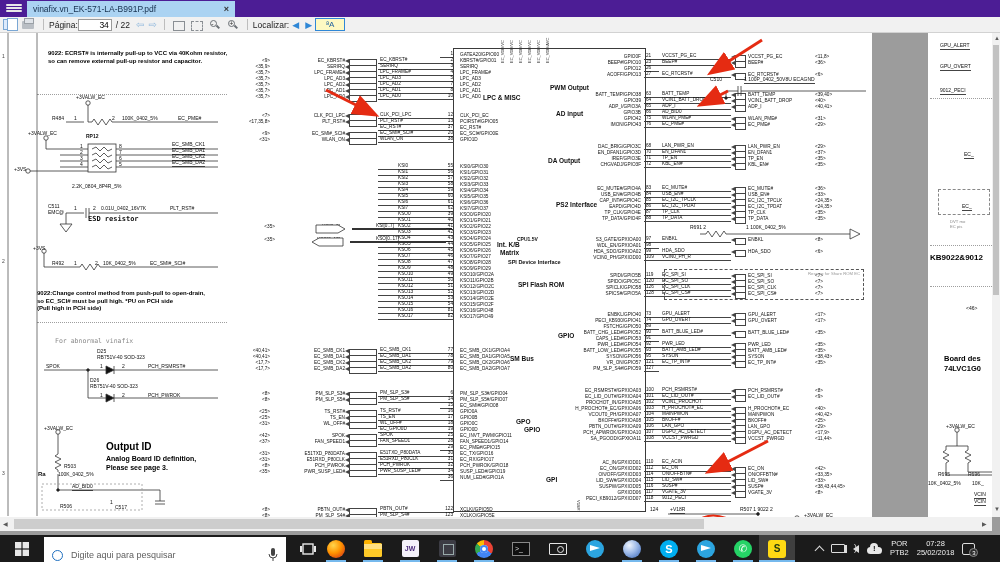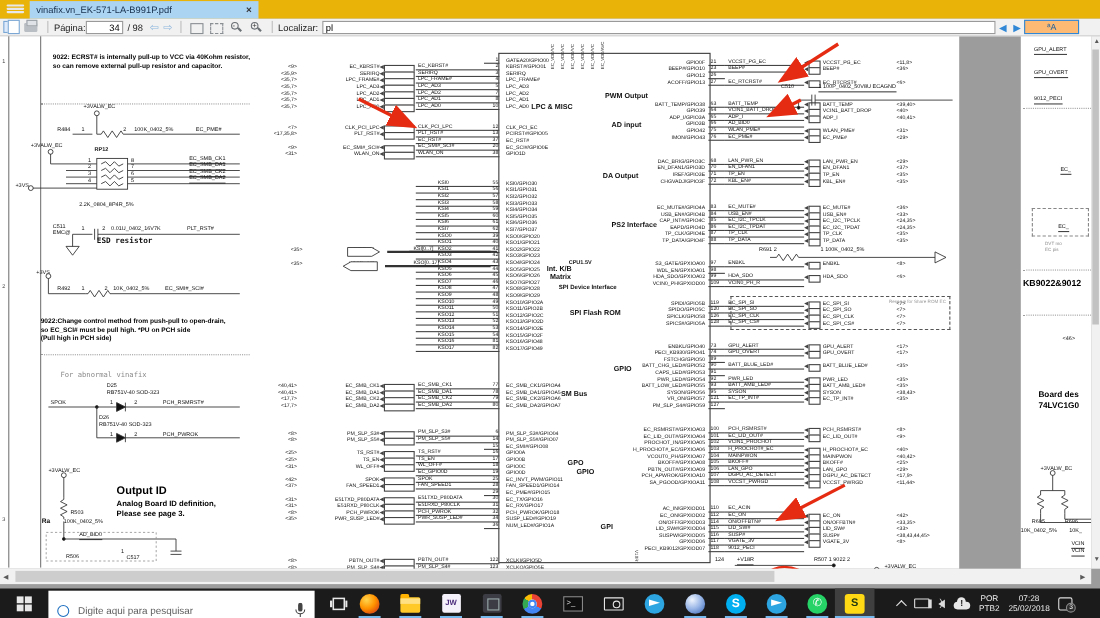--- a/index.html
+++ b/index.html
@@ -1,19 +1,19 @@
 <!DOCTYPE html>
 <html><head>
 <meta charset="utf-8">
 <style>
   *{box-sizing:border-box;margin:0;padding:0}
   html,body{width:1000px;height:562px;overflow:hidden;font-family:"Liberation Sans",sans-serif;background:#9c9c9c;position:relative}
   .abs{position:absolute}
   
-  #titlebar{left:0;top:0;width:1000px;height:17px;background:#eab308}
+  #titlebar{left:0;top:0;width:1000px;height:17px;background:#4c1d95}
   #menu-btn{left:4px;top:3px;width:20px;height:12px;cursor:pointer}
   #menu-btn i{display:block;height:2px;background:#e8e8e8;margin:1px 2px;border-radius:1px}
   #tab{left:27px;top:1px;width:208px;height:16px;background:#abd3f2;color:#16304e;font-size:8.5px;line-height:16px;padding:0 6px;display:flex;justify-content:space-between}
   #tab .x{color:#333;font-weight:bold;font-size:9px}
   
   #toolbar{left:0;top:17px;width:1000px;height:16px;background:#f1f1f1;border-bottom:1px solid #d2d2d2;font-size:8.5px;color:#222;display:flex;align-items:center}
   .tsep{width:1px;height:11px;background:#bdbdbd;margin:0 5px}
   .tico{width:13px;height:11px;margin:0 3px;position:relative}
   .doc-ico{border:1px solid #7aa7d4;background:#dceafc;width:9px;height:11px}
   .doc-ico::after{content:"";position:absolute;left:3px;top:-2px;width:9px;height:11px;border:1px solid #7aa7d4;background:#fff}
@@ -23,21 +23,21 @@
   .fit-ico{border:1px solid #8a8f94;width:12px;height:10px;top:1px}
   .fit-ico.dash{border-style:dashed}
   .zoom-ico{width:12px;height:12px}
   .zoom-ico .lens{position:absolute;left:1px;top:1px;width:7px;height:7px;border:1.4px solid #6b7075;border-radius:50%}
   .zoom-ico .stick{position:absolute;left:7px;top:7px;width:4px;height:1.6px;background:#6b7075;transform:rotate(45deg)}
   .zoom-ico .sign{position:absolute;left:2.5px;top:1px;font-size:7px;color:#333}
   .tb-input{height:12px;border:1px solid #9a9a9a;background:#fff;font-size:8.5px;padding:0 2px;font-family:"Liberation Sans",sans-serif}
   #page-input{width:34px;text-align:right}
   #find-input{width:612px}
   .findarr{color:#2f87d6;font-size:9px;margin:0 3px}
-  #matchcase-btn{border:1px solid #2f87d6;background:#fdba74;color:#1c5f9e;font-size:8px;height:13px;padding:0 20px;line-height:12px}
+  #matchcase-btn{border:1px solid #2f87d6;background:#fef9c3;color:#1c5f9e;font-size:8px;height:13px;padding:0 10px;line-height:12px}
   
   #page1{left:0;top:33px;width:872px;height:484px;background:#fff}
   #page2{left:928px;top:33px;width:64px;height:484px;background:#fff}
   
   .s{position:absolute;font-size:5px;line-height:6px;color:#101010;white-space:nowrap}
   .s4{font-size:4.2px}
   .b{font-weight:bold}
   .mono{font-family:"DejaVu Sans Mono",monospace}
   .gray{color:#8a8a8a}
   .note{position:absolute;font-size:6px;line-height:7.5px;color:#000;font-weight:bold;white-space:nowrap}
@@ -151,39 +151,38 @@
 <div class="abs" id="toolbar">
   <span class="tico">
       <span class="abs doc-ico"></span>
     </span>
   <span class="tico">
       <span class="abs print-ico"></span>
     </span>
   <span class="tsep"></span>
   <span>Página:</span>
   <input class="tb-input" id="page-input" value="34" style="">
-  <span style="margin:0 4px">/ 98</span>
+  <span style="margin:0 4px">/ 22</span>
   <span class="navarr">⇦</span>
   <span class="navarr">⇨</span>
   <span class="tsep"></span>
   <span class="tico fit-ico"></span>
   <span class="tico fit-ico dash"></span>
   <span class="tico zoom-ico">
       <span class="lens"></span>
       <span class="stick"></span>
       <span class="sign">-</span>
     </span>
   <span class="tico zoom-ico">
       <span class="lens"></span>
       <span class="stick"></span>
       <span class="sign">+</span>
     </span>
   <span class="tsep"></span>
   <span>Localizar:</span>
-  <input class="tb-input" id="find-input" style="margin-left: 4px;" value="pl">
   <span class="findarr">◀</span>
   <span class="findarr">▶</span>
   <button id="matchcase-btn">ªA</button>
 </div>
 
 <div class="abs" id="page1">
 
   <span class="zone" style="left:2px;top:20px">1</span>
   <span class="zone" style="left:2px;top:225px">2</span>
   <span class="zone" style="left:2px;top:437px">3</span>

